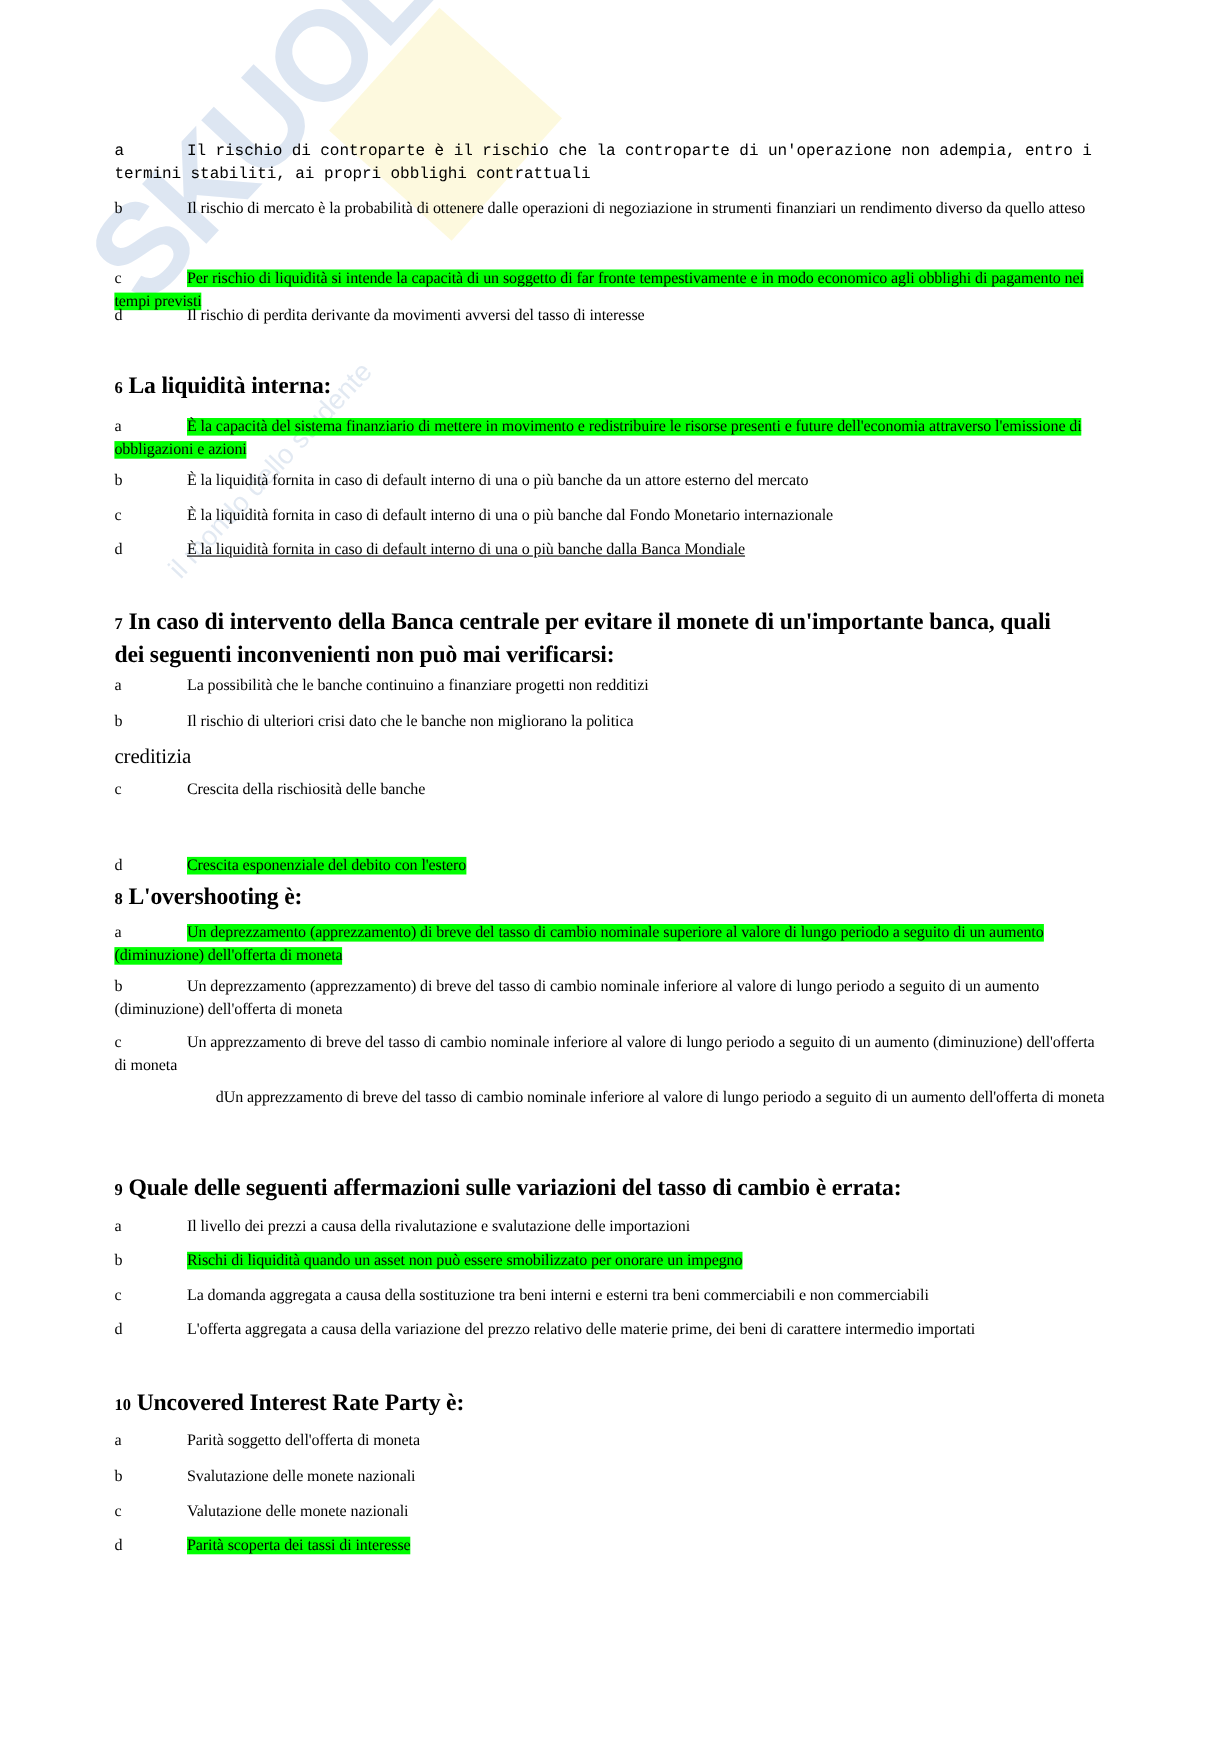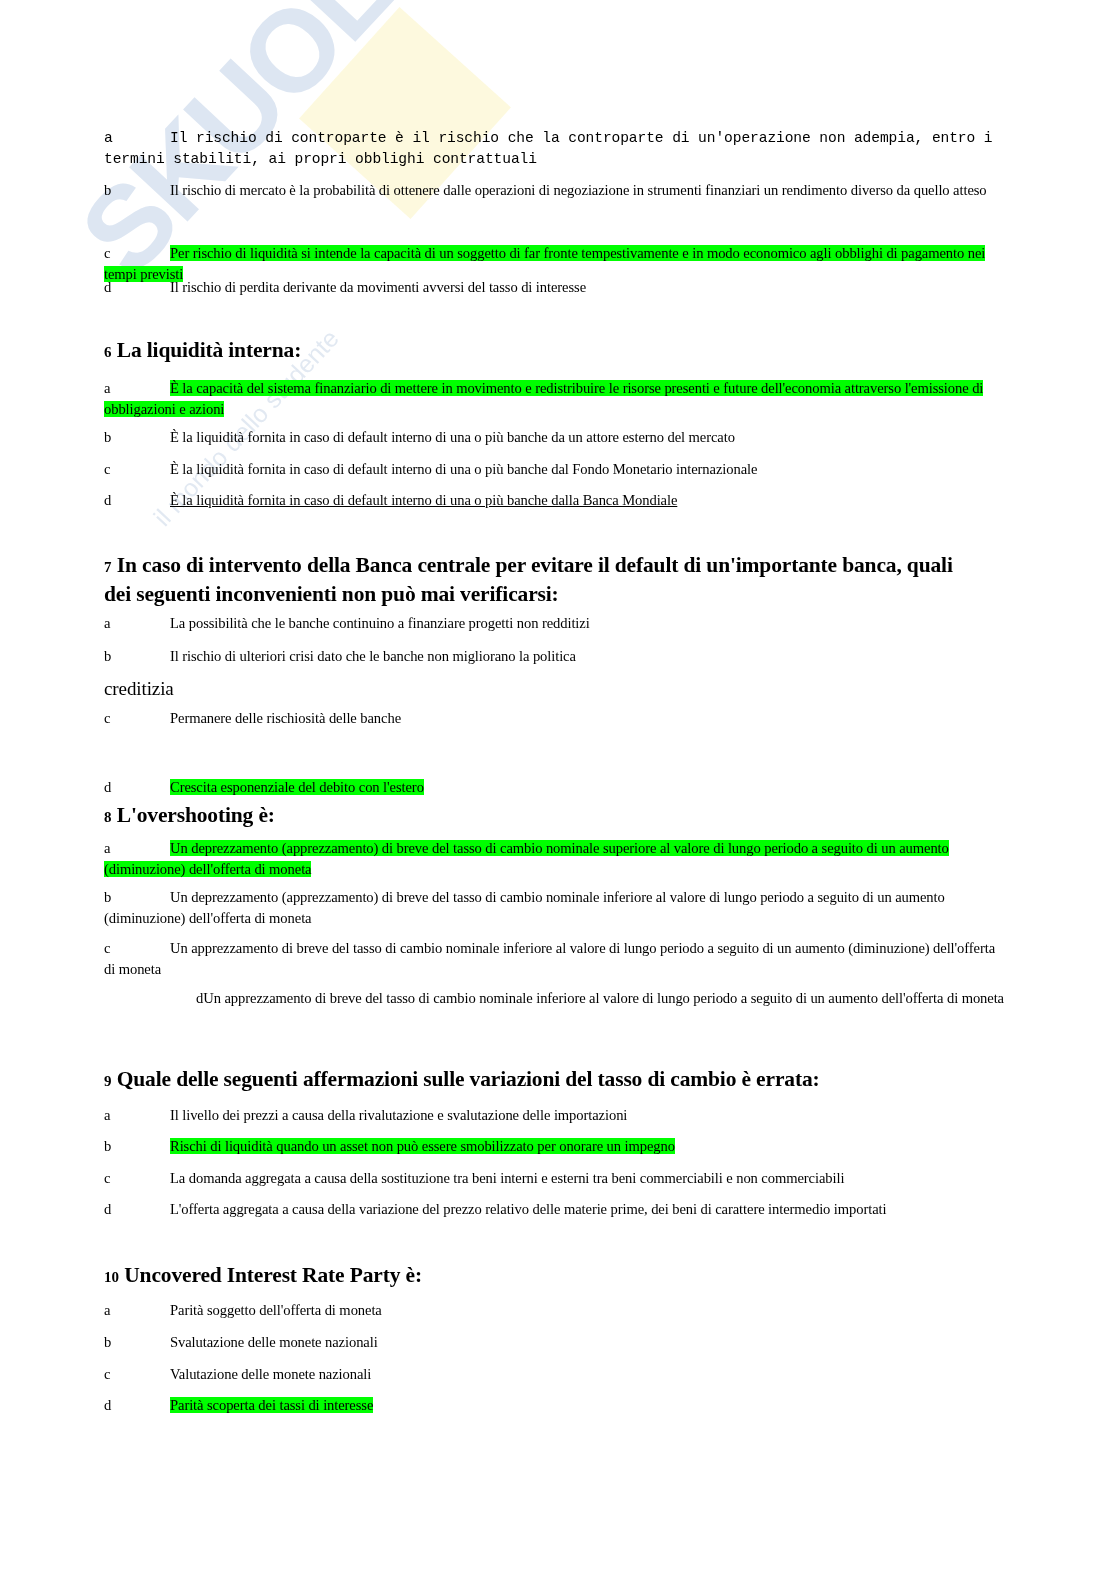--- a/index.html
+++ b/index.html
@@ -156,31 +156,31 @@
         <span class="opt-letter">c</span><span class="opt-text">È la liquidità fornita in caso di default interno di una o più banche dal Fondo Monetario internazionale</span>
       </div>
       <div class="opt" style="top:490px;text-decoration:underline;">
         <span class="opt-letter">d</span><span class="opt-text">È la liquidità fornita in caso di default interno di una o più banche dalla Banca Mondiale</span>
       </div>
     </div>
 
     <div class="q-block">
       <div class="q-heading" style="top:552px;">
         <span class="q-num">7</span>
-        <span>In caso di intervento della Banca centrale per evitare il default di un'importante banca, quali dei seguenti inconvenienti non può mai verificarsi:</span>
+        <span>In caso di intervento della Banca centrale per evitare il monete di un'importante banca, quali dei seguenti inconvenienti non può mai verificarsi:</span>
       </div>
       <div class="opt" style="top:613px;">
         <span class="opt-letter">a</span><span class="opt-text">La possibilità che le banche continuino a finanziare progetti non redditizi</span>
       </div>
       <div class="opt" style="top:646px;">
         <span class="opt-letter">b</span><span class="opt-text">Il rischio di ulteriori crisi dato che le banche non migliorano la politica</span>
       </div>
       <div class="wrap-cont" style="top:678px;">creditizia</div>
       <div class="opt" style="top:708px;">
-        <span class="opt-letter">c</span><span class="opt-text">Permanere delle rischiosità delle banche</span>
+        <span class="opt-letter">c</span><span class="opt-text">Crescita della rischiosità delle banche</span>
       </div>
       <div class="opt" style="top:777px;">
         <span class="opt-letter">d</span><span class="opt-text hl">Crescita esponenziale del debito con l'estero</span>
       </div>
     </div>
 
     <div class="q-block">
       <div class="q-heading" style="top:802px;">
         <span class="q-num">8</span>
         <span>L'overshooting è:</span>

